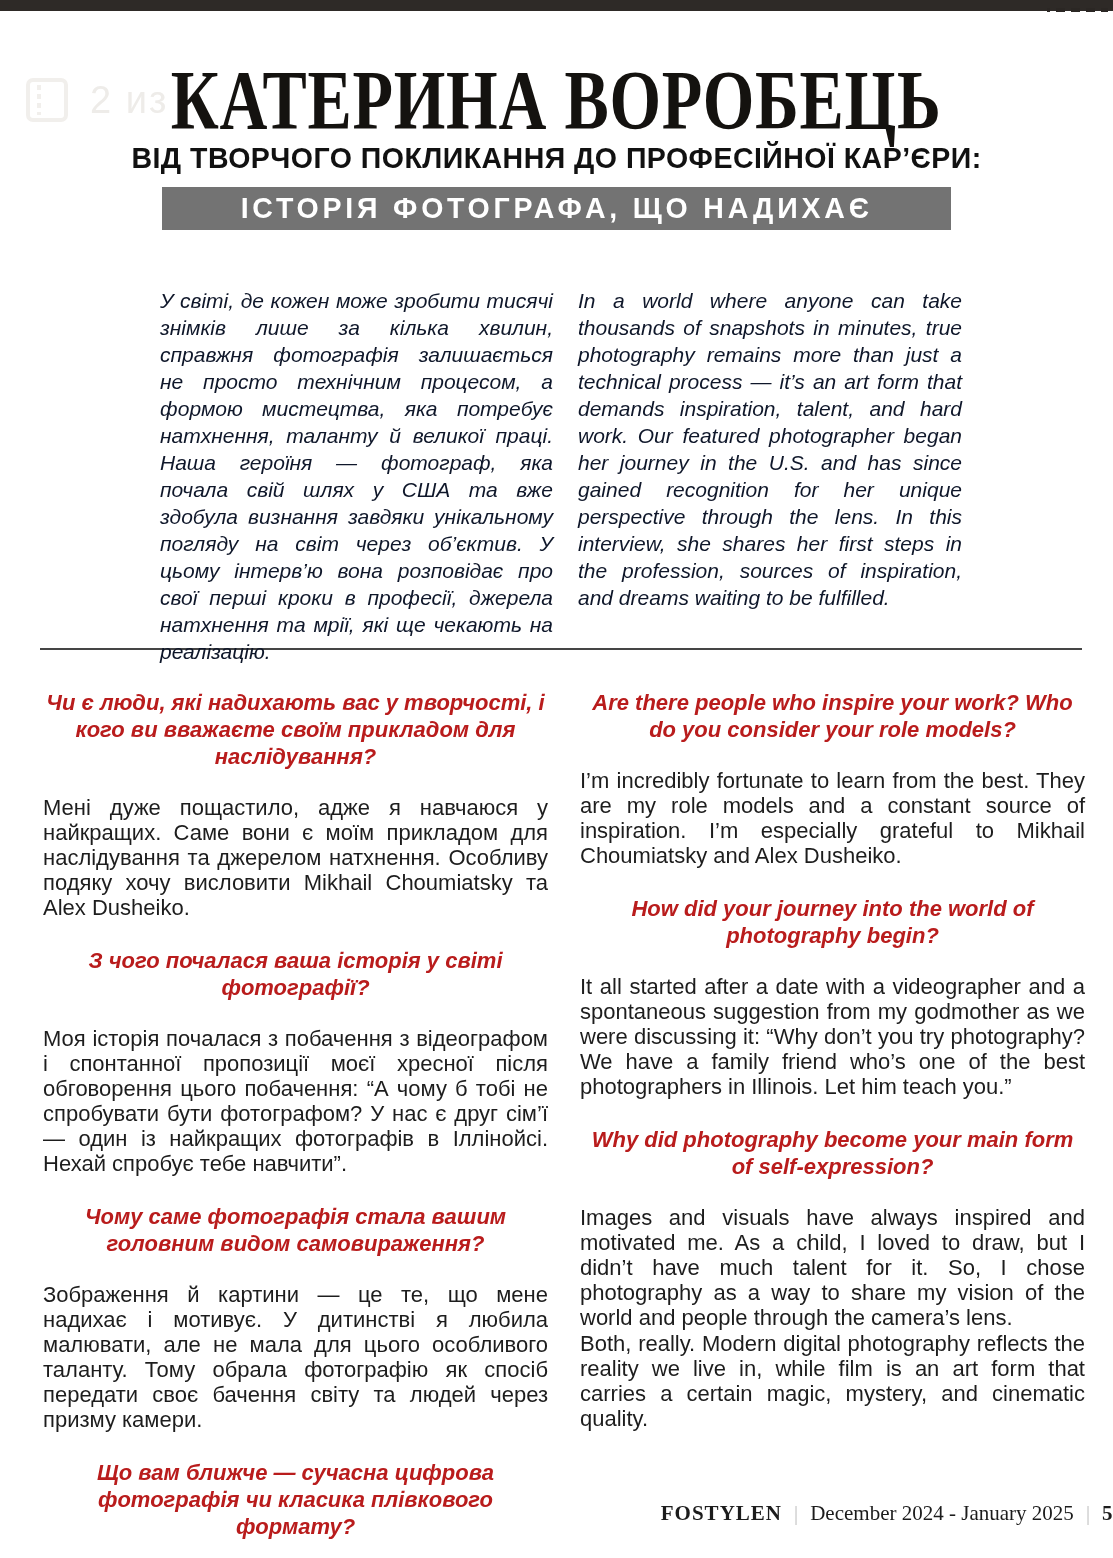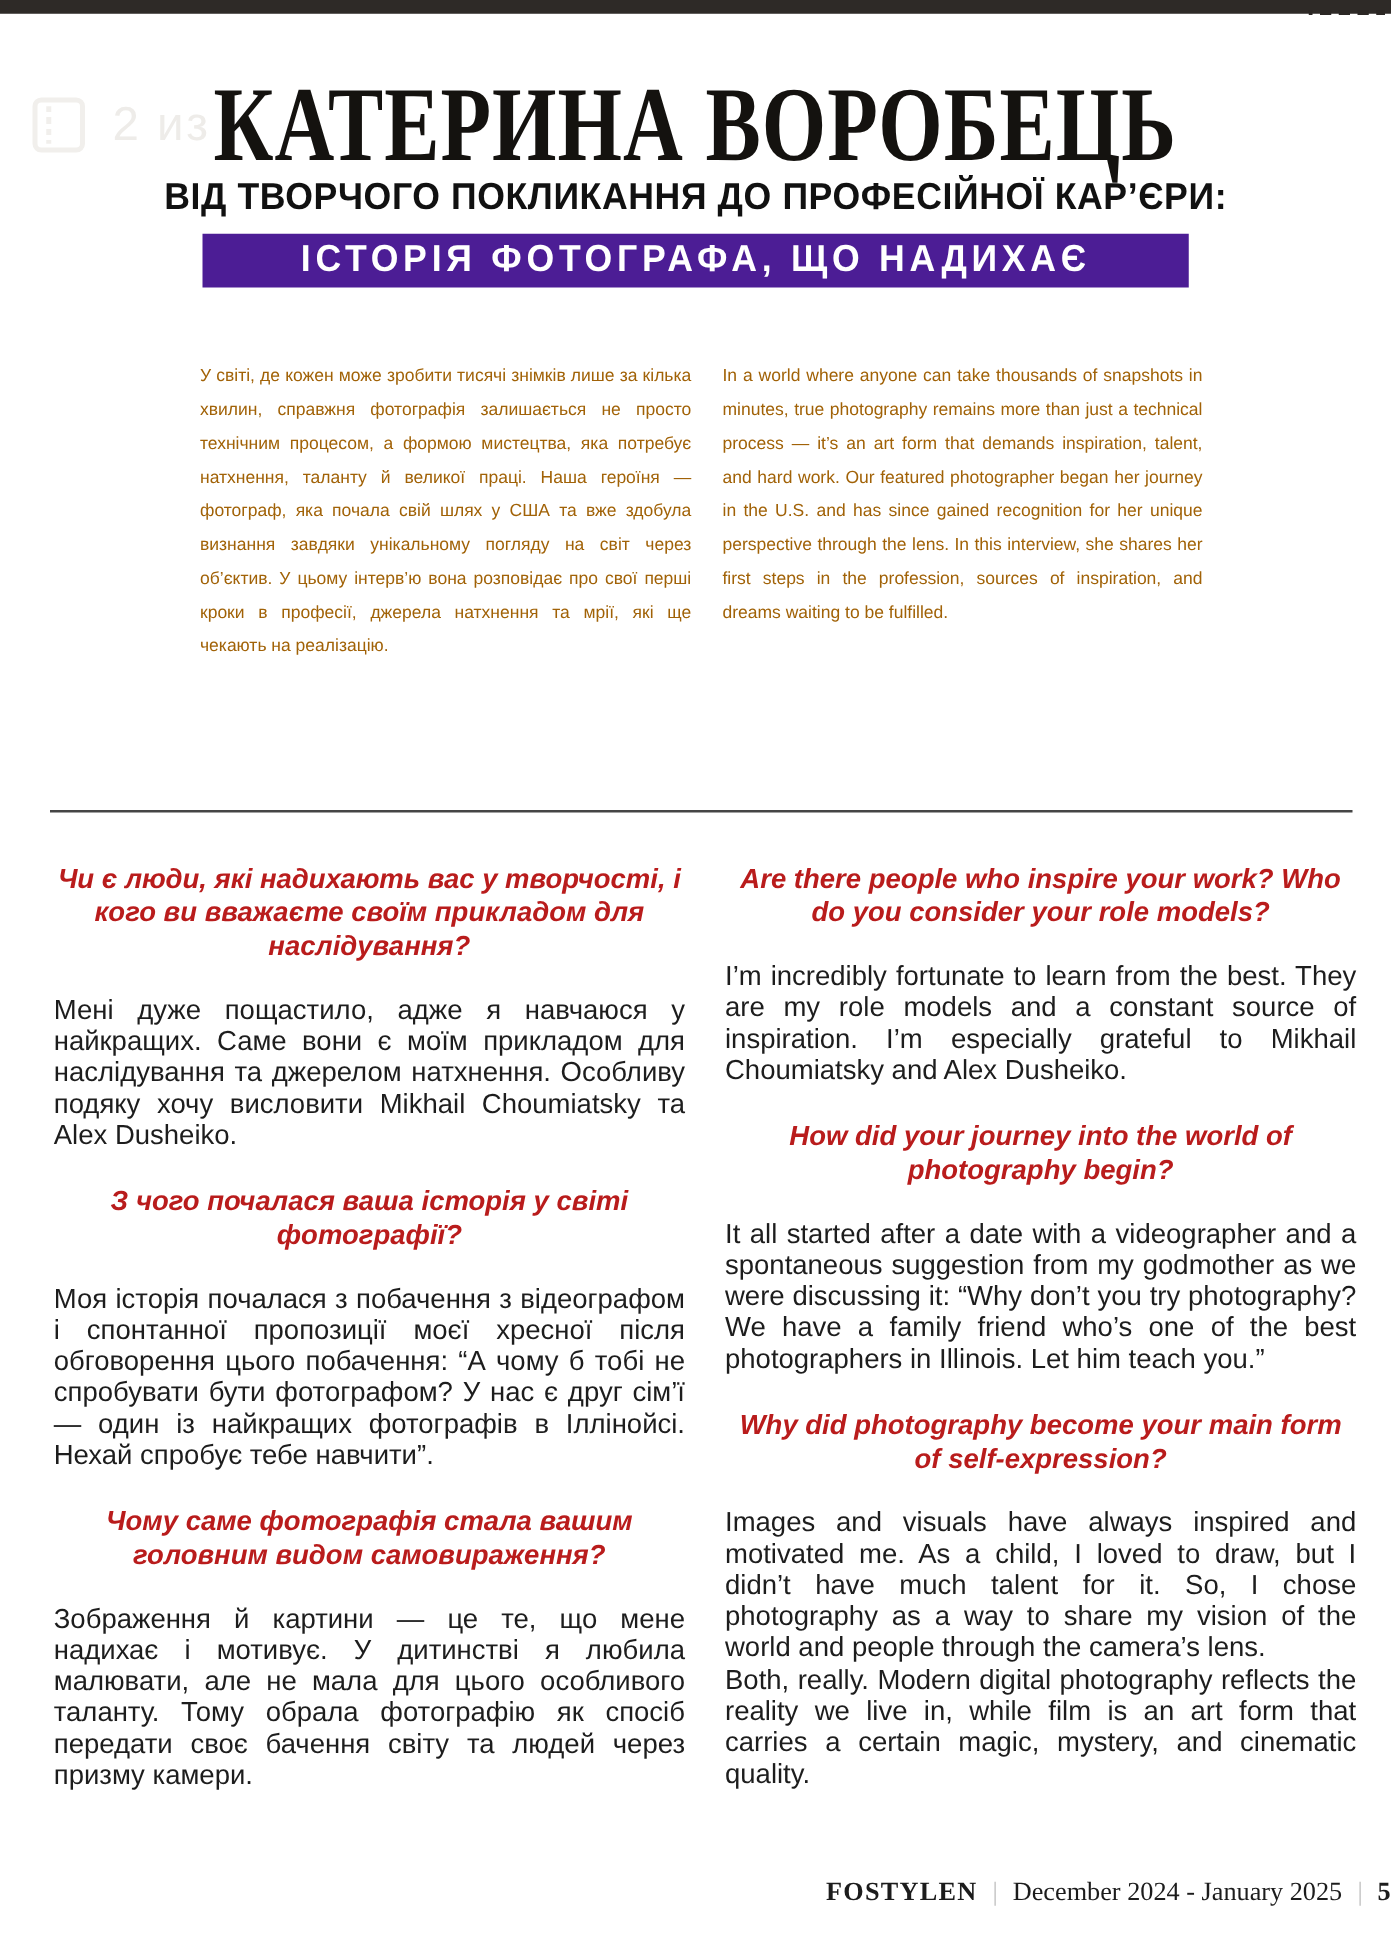--- a/index.html
+++ b/index.html
@@ -36,21 +36,21 @@
   .banner{
     margin:12px auto 0;width:789px;height:43px;display:flex;align-items:center;justify-content:center;
   }
   .banner span{
     display:inline-block;font-weight:bold;font-size:30px;letter-spacing:4px;
     transform:scaleX(0.95);transform-origin:center;white-space:nowrap;color:#fff;
   }
 
   
   .intro{position:absolute;top:287px;left:160px;width:802px;display:flex;gap:25px;z-index:1;}
-  .intro p{margin:0;font-size:14px;line-height:27px;text-align:justify;color:#a16207;}
+  .intro p{margin:0;font-style:italic;font-size:21px;line-height:27px;text-align:justify;color:#0f172a;}
   .intro .uk{width:393px;}
   .intro .en{width:384px;}
 
   .rule{position:absolute;top:648px;left:40px;width:1042px;height:2px;background:#454545;}
 
   
   .qa{position:absolute;top:689px;left:42px;width:1044px;display:flex;gap:30px;}
   .qa .col{width:507px;}
   .qa p{margin:1px;font-size:22px;line-height:25px;}
   .qa .q{font-weight:bold;font-style:italic;color:#b91c1c;margin:27px 0 25px;line-height:27px;text-align:center;}
@@ -86,40 +86,41 @@
         <span class="bar"></span>
       </span>
     <span class="wm-text">2 из</span>
   </div>
 
   <div class="header">
     <span class="title">КАТЕРИНА ВОРОБЕЦЬ</span>
     <div class="subtitle-wrap">
       <span class="subtitle">ВІД ТВОРЧОГО ПОКЛИКАННЯ ДО ПРОФЕСІЙНОЇ КАР’ЄРИ:</span>
     </div>
-    <div class="banner" style="background-color: #4c1d95;">
+    <div class="banner" style="background-color: #737373;">
       <span>ІСТОРІЯ ФОТОГРАФА, ЩО НАДИХАЄ</span>
     </div>
   </div>
 
   <div class="intro">
     <p class="uk" lang="uk">У світі, де кожен може зробити тисячі знімків лише за кілька хвилин, справжня фотографія залишається не просто технічним процесом, а формою мистецтва, яка потребує натхнення, таланту й великої праці. Наша героїня — фотограф, яка почала свій шлях у США та вже здобула визнання завдяки унікальному погляду на світ через об’єктив. У цьому інтерв’ю вона розповідає про свої перші кроки в професії, джерела натхнення та мрії, які ще чекають на реалізацію.</p>
     <p class="en" lang="en">In a world where anyone can take thousands of snapshots in minutes, true photography remains more than just a technical process — it’s an art form that demands inspiration, talent, and hard work. Our featured photographer began her journey in the U.S. and has since gained recognition for her unique perspective through the lens. In this interview, she shares her first steps in the profession, sources of inspiration, and dreams waiting to be fulfilled.</p>
   </div>
 
   <div class="rule"></div>
 
   <div class="qa">
     <div class="col" lang="uk">
       <p class="q">Чи є люди, які надихають вас у творчості, і кого ви вважаєте своїм прикладом для наслідування?</p>
       <p class="a">Мені дуже пощастило, адже я навчаюся у найкращих. Саме вони є моїм прикладом для наслідування та джерелом натхнення. Особливу подяку хочу висловити Mikhail Choumiatsky та Alex Dusheiko.</p>
       <p class="q">З чого почалася ваша історія у світі фотографії?</p>
       <p class="a">Моя історія почалася з побачення з відеографом і спонтанної пропозиції моєї хресної після обговорення цього побачення: “А чому б тобі не спробувати бути фотографом? У нас є друг сім’ї — один із найкращих фотографів в Іллінойсі. Нехай спробує тебе навчити”.</p>
       <p class="q">Чому саме фотографія стала вашим головним видом самовираження?</p>
       <p class="a">Зображення й картини — це те, що мене надихає і мотивує. У дитинстві я любила малювати, але не мала для цього особливого таланту. Тому обрала фотографію як спосіб передати своє бачення світу та людей через призму камери.</p>
+      <p class="q">Що вам ближче — сучасна цифрова фотографія чи класика плівкового формату?</p>
 
     </div>
     <div class="col" lang="en">
       <p class="q">Are there people who inspire your work? Who do you consider your role models?</p>
       <p class="a">I’m incredibly fortunate to learn from the best. They are my role models and a constant source of inspiration. I’m especially grateful to Mikhail Choumiatsky and Alex Dusheiko.</p>
       <p class="q">How did your journey into the world of photography begin?</p>
       <p class="a">It all started after a date with a videographer and a spontaneous suggestion from my godmother as we were discussing it: “Why don’t you try photography? We have a family friend who’s one of the best photographers in Illinois. Let him teach you.”</p>
       <p class="q">Why did photography become your main form of self-expression?</p>
       <p class="a">Images and visuals have always inspired and motivated me. As a child, I loved to draw, but I didn’t have much talent for it. So, I chose photography as a way to share my vision of the world and people through the camera’s lens.</p>
       <p class="a">Both, really. Modern digital photography reflects the reality we live in, while film is an art form that carries a certain magic, mystery, and cinematic quality.</p>

